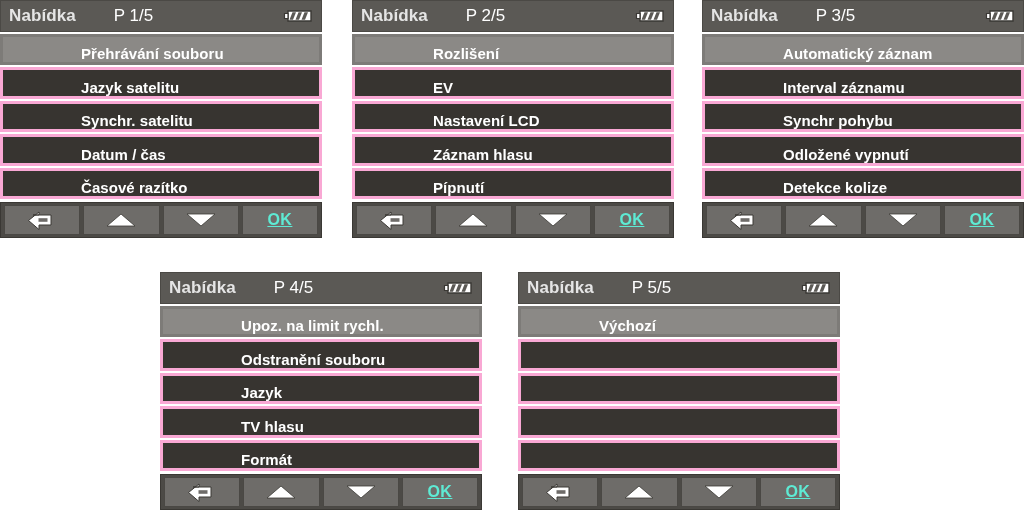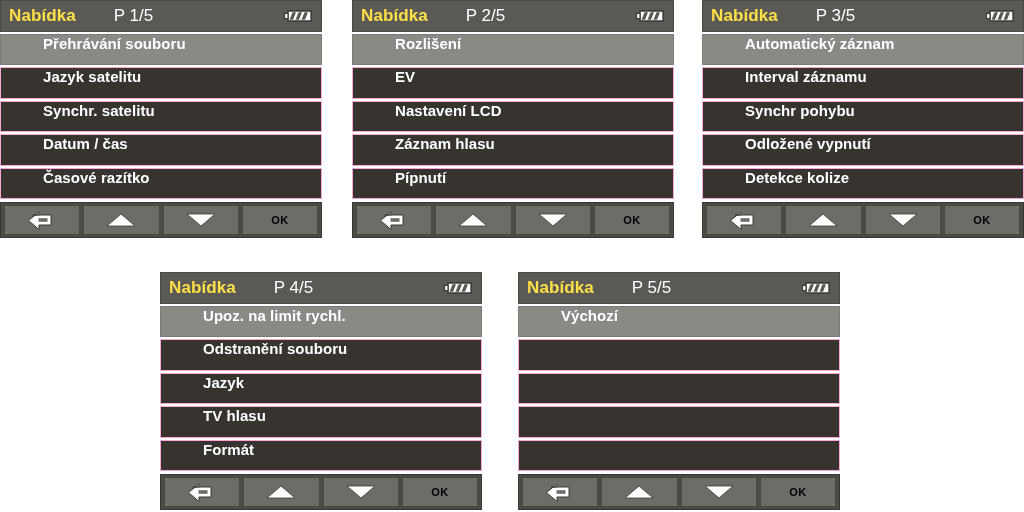--- a/index.html
+++ b/index.html
@@ -36,21 +36,21 @@
     position: relative;
     height: 32px;
     background: #5b5955;
     display: flex;
     align-items: center;
     flex: 0 0 auto;
     border: 1px solid #4b4945;
     box-sizing: border-box;
   }
   .panel-title {
-    color: #fde047;
+    color: #e5e5e5;
     font-size: 17px;
     font-weight: bold;
     margin-left: 8px;
     letter-spacing: 0.1px;
     white-space: nowrap;
   }
   .panel-page {
     color: #ffffff;
     font-size: 17px;
     font-weight: normal;
@@ -71,26 +71,27 @@
     flex: 1 1 auto;
     display: flex;
     flex-direction: column;
     background: #ffffff;
     padding-top: 2px;
     box-sizing: border-box;
   }
   .menu-row {
     flex: 1 1 0;
     background: #373430;
-    border: 1px solid #f9a8d4;
-    box-sizing: border-box;
-    display: flex;
-    align-items: flex-start;
+    border: 3px solid #f9a8d4;
+    box-sizing: border-box;
+    display: flex;
+    align-items: flex-end;
     margin-bottom: 2px;
     min-height: 0;
+    padding-left: 36px;
   }
   .menu-row:last-child {
     margin-bottom: 0;
   }
   .menu-row.selected {
     background: #8b8986;
     border-color: #7d7b78;
   }
   .menu-label {
     color: #ffffff;
@@ -122,24 +123,25 @@
     box-sizing: border-box;
     display: flex;
     align-items: center;
     justify-content: center;
     margin-right: 3px;
   }
   .soft-button:last-child {
     margin-right: 0;
   }
   .ok-text {
-    color: #000000;
-    font-size: 11px;
+    color: #5eead4;
+    font-size: 16px;
     font-weight: bold;
     letter-spacing: 0.5px;
+    text-decoration: underline;
   }
   .glyph {
     line-height: 0;
     display: block;
   }
 </style>
 </head>
 <body>
 
 <div id="stage">

